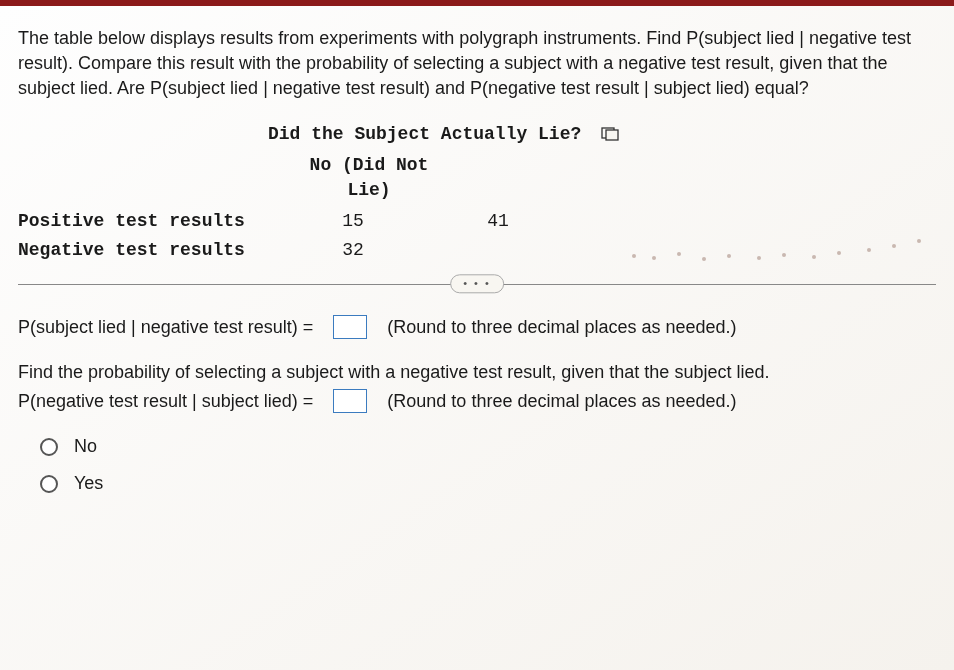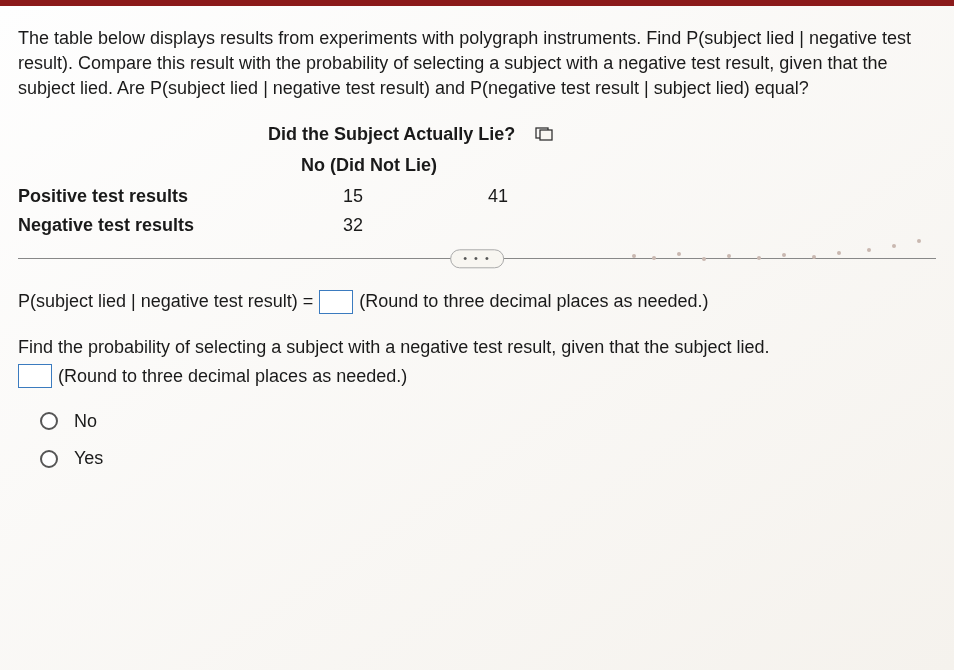--- a/index.html
+++ b/index.html
@@ -25,20 +25,21 @@
       font-size: 18px;
       line-height: 1.4;
       position: relative;
     }
     .question-text {
       margin-bottom: 20px;
     }
     .table-area {
       margin-top: 10px;
       margin-bottom: 15px;
+      font-family: Liberation Mono, monospace;
     }
     .table-header-main {
       display: flex;
       align-items: center;
       margin-left: 250px;
       font-weight: bold;
       margin-bottom: 6px;
     }
     .popout-icon {
       margin-left: 20px;
@@ -80,21 +81,21 @@
       font-size: 11px;
       letter-spacing: 2px;
       color: #555;
       cursor: pointer;
     }
     .answer-line {
       margin-bottom: 20px;
       display: flex;
       align-items: center;
       flex-wrap: wrap;
-      gap: 6px;
+      gap: 20px;
     }
     .answer-text {
       margin-bottom: 4px;
     }
     .input-box {
       width: 34px;
       height: 24px;
       border: 1.5px solid #3b7bbf;
       background: #fff;
       display: inline-block;
@@ -170,20 +171,21 @@
 
   <div class="answer-line">
     <span>P(subject lied | negative test result) =</span>
     <input class="input-box" type="text" style="">
     <span>(Round to three decimal places as needed.)</span>
   </div>
 
   <div class="answer-text">Find the probability of selecting a subject with a negative test result, given that the subject lied.</div>
 
   <div class="answer-line">
+    <span>P(negative test result | subject lied) =</span>
     <input class="input-box" type="text" style="">
     <span>(Round to three decimal places as needed.)</span>
   </div>
 
 
   <div class="radio-group">
     <div class="radio-row">
       <span class="radio-circle"></span>
       <span>No</span>
     </div>

